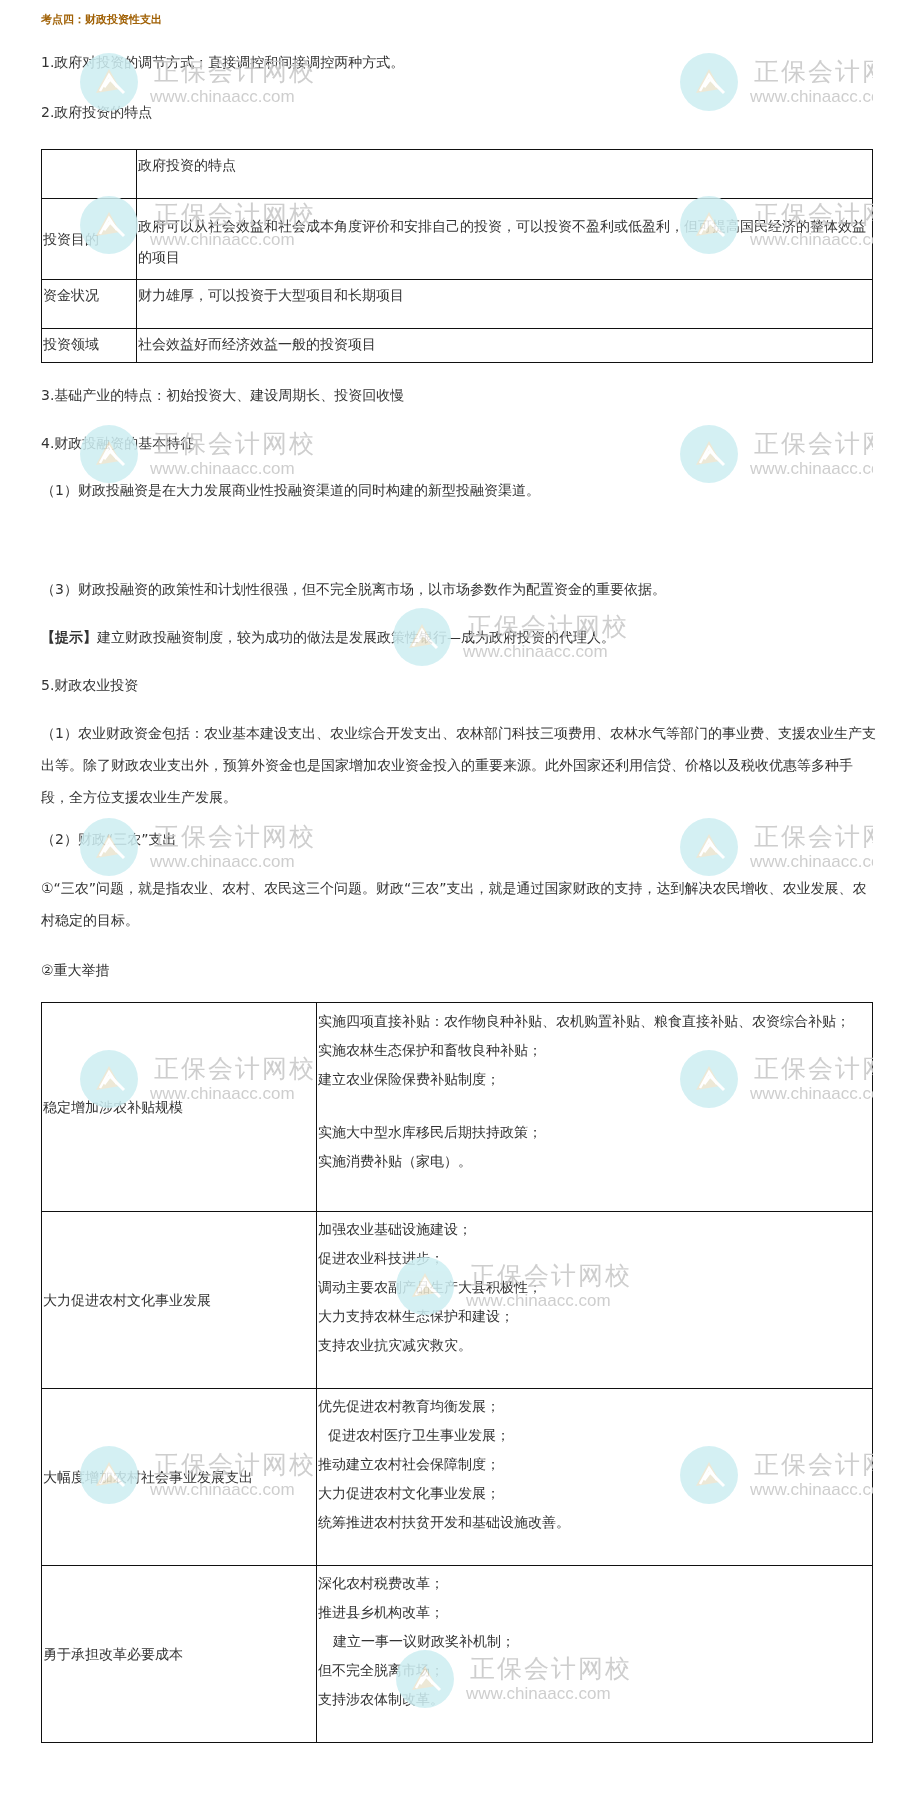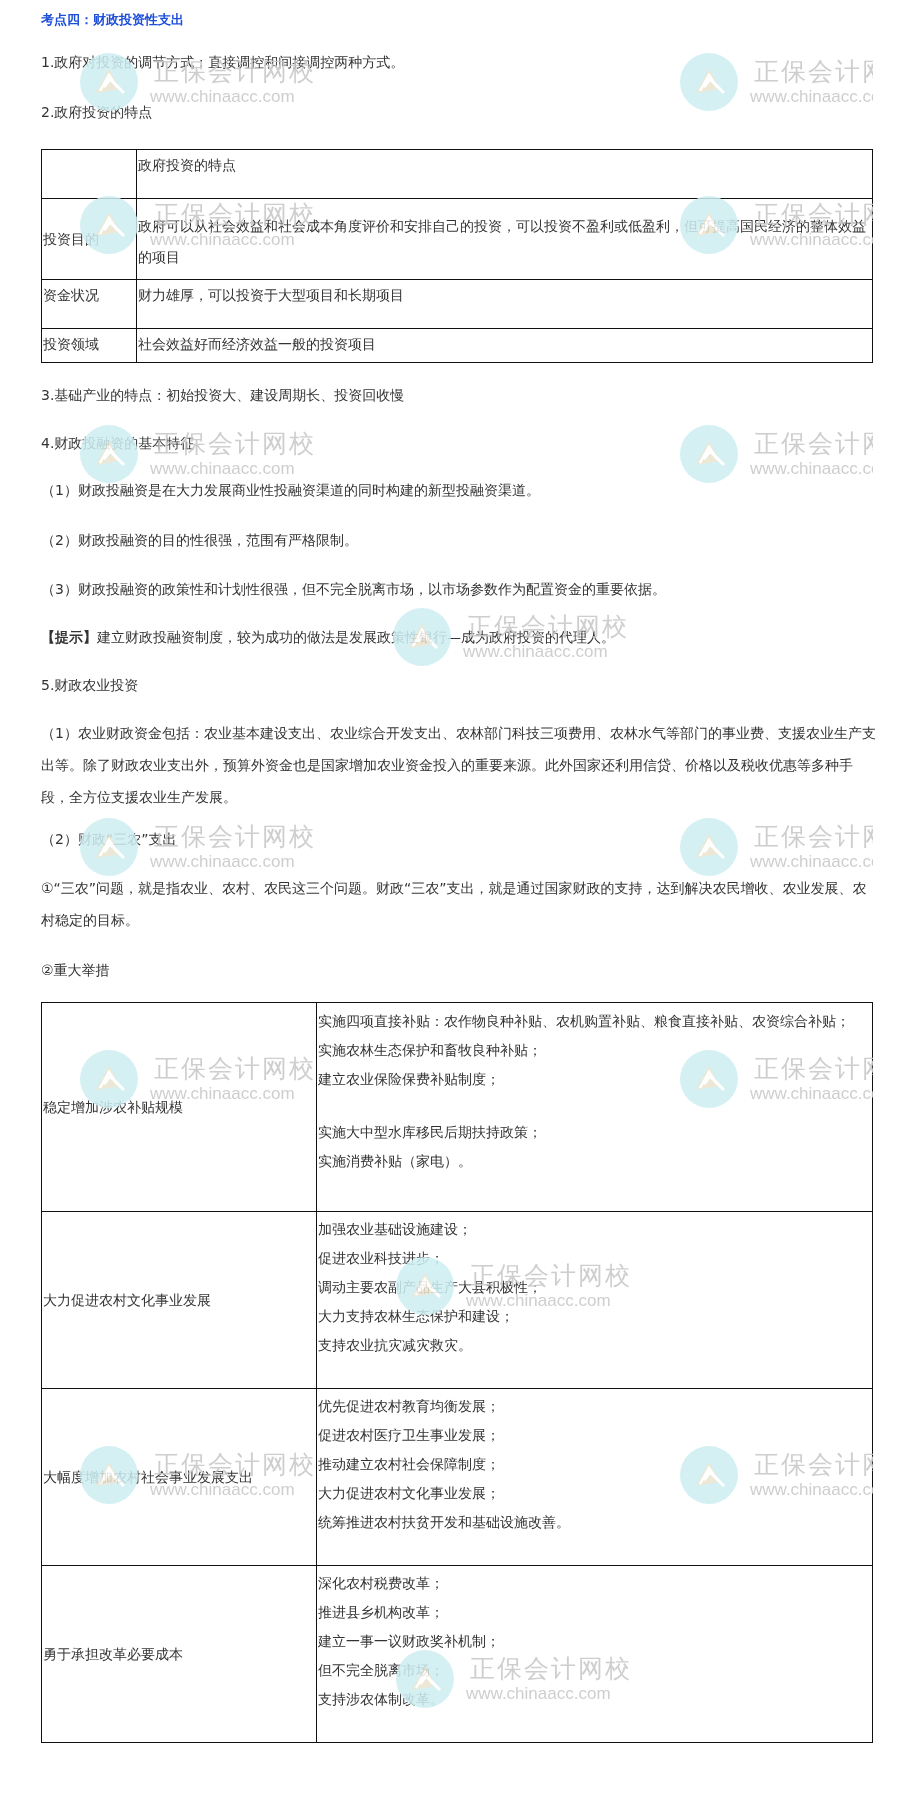--- a/index.html
+++ b/index.html
@@ -3,21 +3,21 @@
 <meta charset="utf-8">
 <style>
   html, body { margin: 0; padding: 0; background: #ffffff; }
   body {
     width: 914px; height: 1793px; position: relative; overflow: hidden;
     font-family: "DejaVu Sans", "Liberation Sans", sans-serif;
     color: #333333; font-size: 14px;
   }
   .page { position: absolute; left: 0; top: 0; width: 914px; height: 1793px; }
   .p { position: absolute; left: 41px; width: 835px; line-height: 32px; white-space: normal; }
-  .title { font-weight: bold; color: #1d4ed8; font-size: 13px; }
+  .title { font-weight: bold; color: #a16207; font-size: 11px; }
   .bold { font-weight: bold; }
   table.t { position: absolute; left: 41px; width: 832px; border-collapse: collapse; table-layout: fixed; }
   table.t td { border: 1.5px solid #111; padding: 0 0 0 1px; vertical-align: middle; font-size: 14px; line-height: 31px; color: #333; }
   table.t td.top { vertical-align: top; }
   .cell-lines div { line-height: 31px; }
   
   .wm { position: absolute; width: 240px; height: 60px; pointer-events: none; z-index: 5; }
   .wm .circle { position: absolute; left: 0; top: 0; width: 58px; height: 58px; border-radius: 50%; background: #cdeef2; opacity: 0.85; }
   .wm .circle svg { position: absolute; left: 10px; top: 10px; }
   .wm .cn { position: absolute; left: 74px; top: 2px; font-size: 25px; color: #c9c9c9; letter-spacing: 2px; white-space: nowrap; font-family: "DejaVu Sans", sans-serif; opacity: 0.9; }
@@ -55,21 +55,20 @@
     <tr style="height:34px;">
       <td class="top">投资领域</td>
       <td class="top">社会效益好而经济效益一般的投资项目</td>
     </tr>
   </tbody>
     </table>
 
   <div class="p" style="top:379px;">3.基础产业的特点：初始投资大、建设周期长、投资回收慢</div>
   <div class="p" style="top:427px;">4.财政投融资的基本特征</div>
   <div class="p" style="top:474px;">（1）财政投融资是在大力发展商业性投融资渠道的同时构建的新型投融资渠道。</div>
-  <div class="p" style="top:524px;">（2）财政投融资的目的性很强，范围有严格限制。</div>
   <div class="p" style="top:573px;">（3）财政投融资的政策性和计划性很强，但不完全脱离市场，以市场参数作为配置资金的重要依据。</div>
   <div class="p" style="top:621px;">
     <span class="bold">【提示】</span><span>建立财政投融资制度，较为成功的做法是发展政策性银行—成为政府投资的代理人。</span>
   </div>
   <div class="p" style="top:669px;">5.财政农业投资</div>
   <div class="p" style="top:717px;">（1）农业财政资金包括：农业基本建设支出、农业综合开发支出、农林部门科技三项费用、农林水气等部门的事业费、支援农业生产支出等。除了财政农业支出外，预算外资金也是国家增加农业资金投入的重要来源。此外国家还利用信贷、价格以及税收优惠等多种手段，全方位支援农业生产发展。</div>
   <div class="p" style="top:823px;">（2）财政“三农”支出</div>
   <div class="p" style="top:954px;">②重大举措</div>
   <div class="p" style="top:872px;">①“三农”问题，就是指农业、农村、农民这三个问题。财政“三农”支出，就是通过国家财政的支持，达到解决农民增收、农业发展、农村稳定的目标。</div>
 
@@ -96,32 +95,32 @@
         <div style="line-height:29px;">促进农业科技进步；</div>
         <div style="line-height:29px;">调动主要农副产品生产大县积极性；</div>
         <div style="line-height:29px;">大力支持农林生态保护和建设；</div>
         <div style="line-height:29px;">支持农业抗灾减灾救灾。</div>
       </td>
     </tr>
     <tr style="height:177px;">
       <td>大幅度增加农村社会事业发展支出</td>
       <td class="top cell-lines" style="padding-top:3px;">
         <div style="line-height:29px;">优先促进农村教育均衡发展；</div>
-        <div style="line-height:29px;">促进农村医疗卫生事业发展；</div>
+        <div style="line-height:29px;padding-left:10px;">促进农村医疗卫生事业发展；</div>
         <div style="line-height:29px;">推动建立农村社会保障制度；</div>
         <div style="line-height:29px;">大力促进农村文化事业发展；</div>
         <div style="line-height:29px;">统筹推进农村扶贫开发和基础设施改善。</div>
       </td>
     </tr>
     <tr style="height:177px;">
       <td>勇于承担改革必要成本</td>
       <td class="top cell-lines" style="padding-top:3px;">
         <div style="line-height:29px;">深化农村税费改革；</div>
         <div style="line-height:29px;">推进县乡机构改革；</div>
-        <div style="line-height:29px;">建立一事一议财政奖补机制；</div>
+        <div style="line-height:29px;padding-left:15px;">建立一事一议财政奖补机制；</div>
         <div style="line-height:29px;">但不完全脱离市场；</div>
         <div style="line-height:29px;">支持涉农体制改革。</div>
       </td>
     </tr>
   </tbody>
     </table>
 
   <div class="clip-right">
     <div class="wm" style="left:80px; top:53px;">
       <div class="circle">

